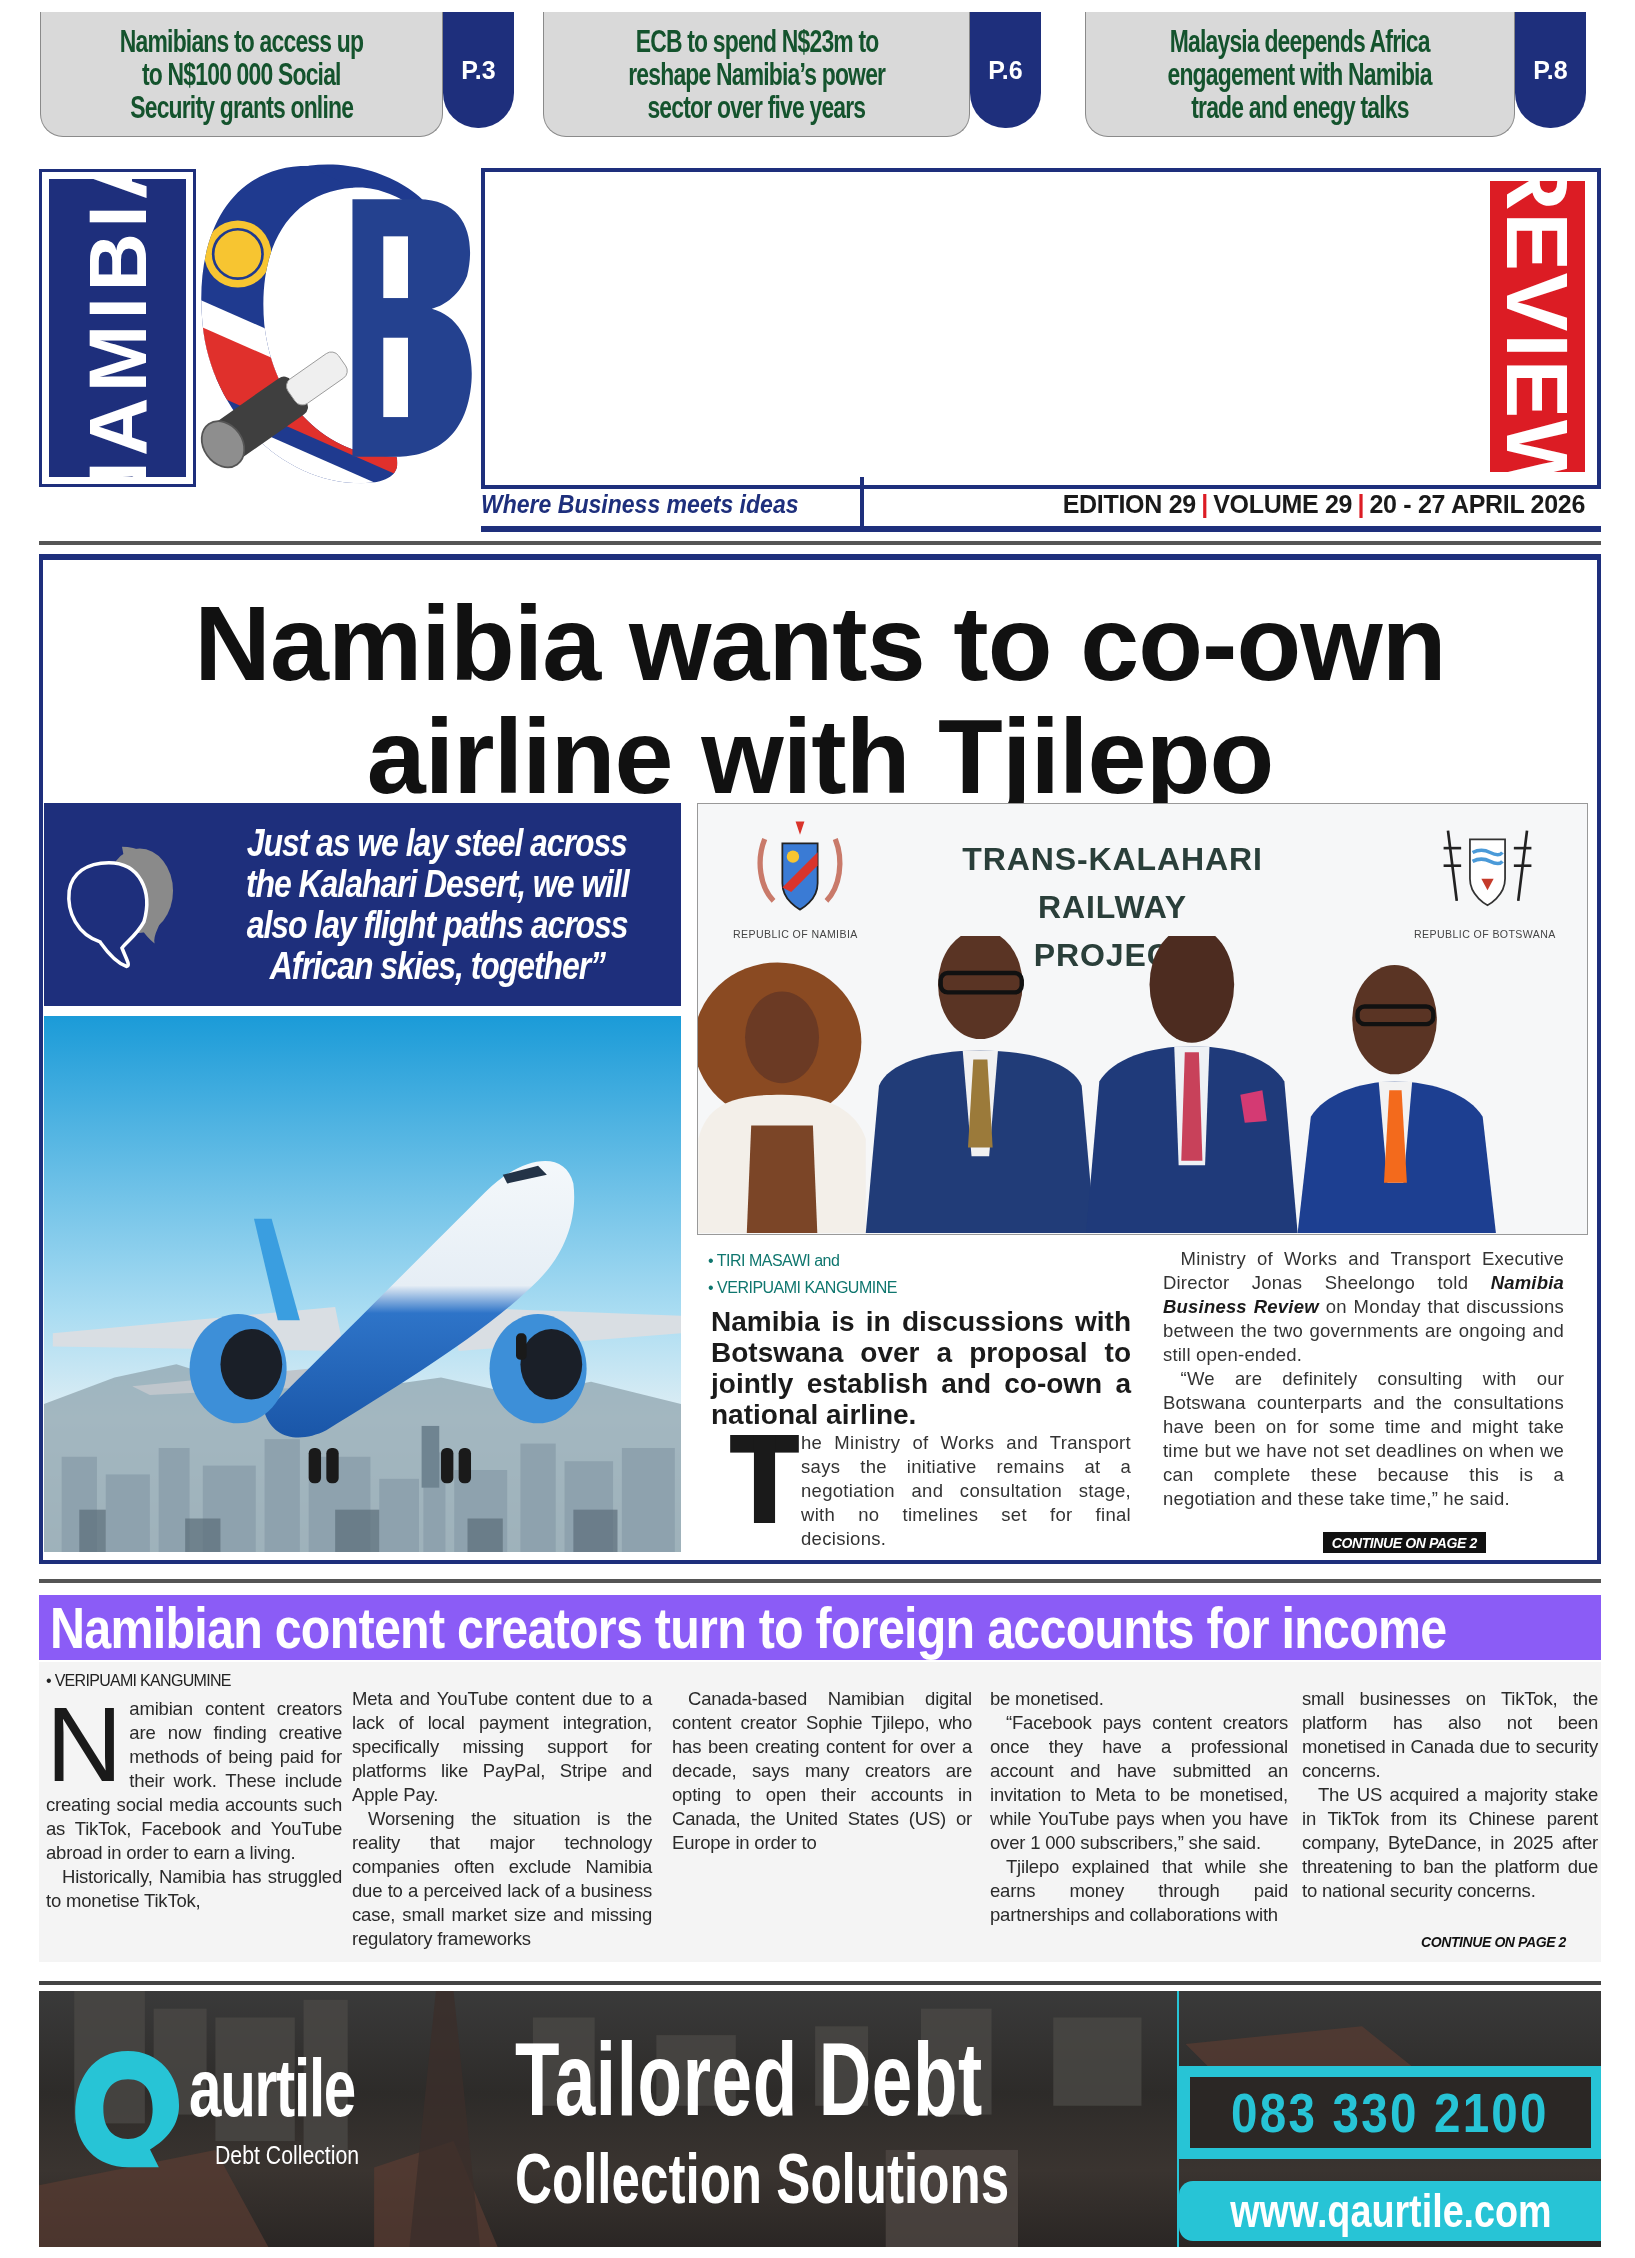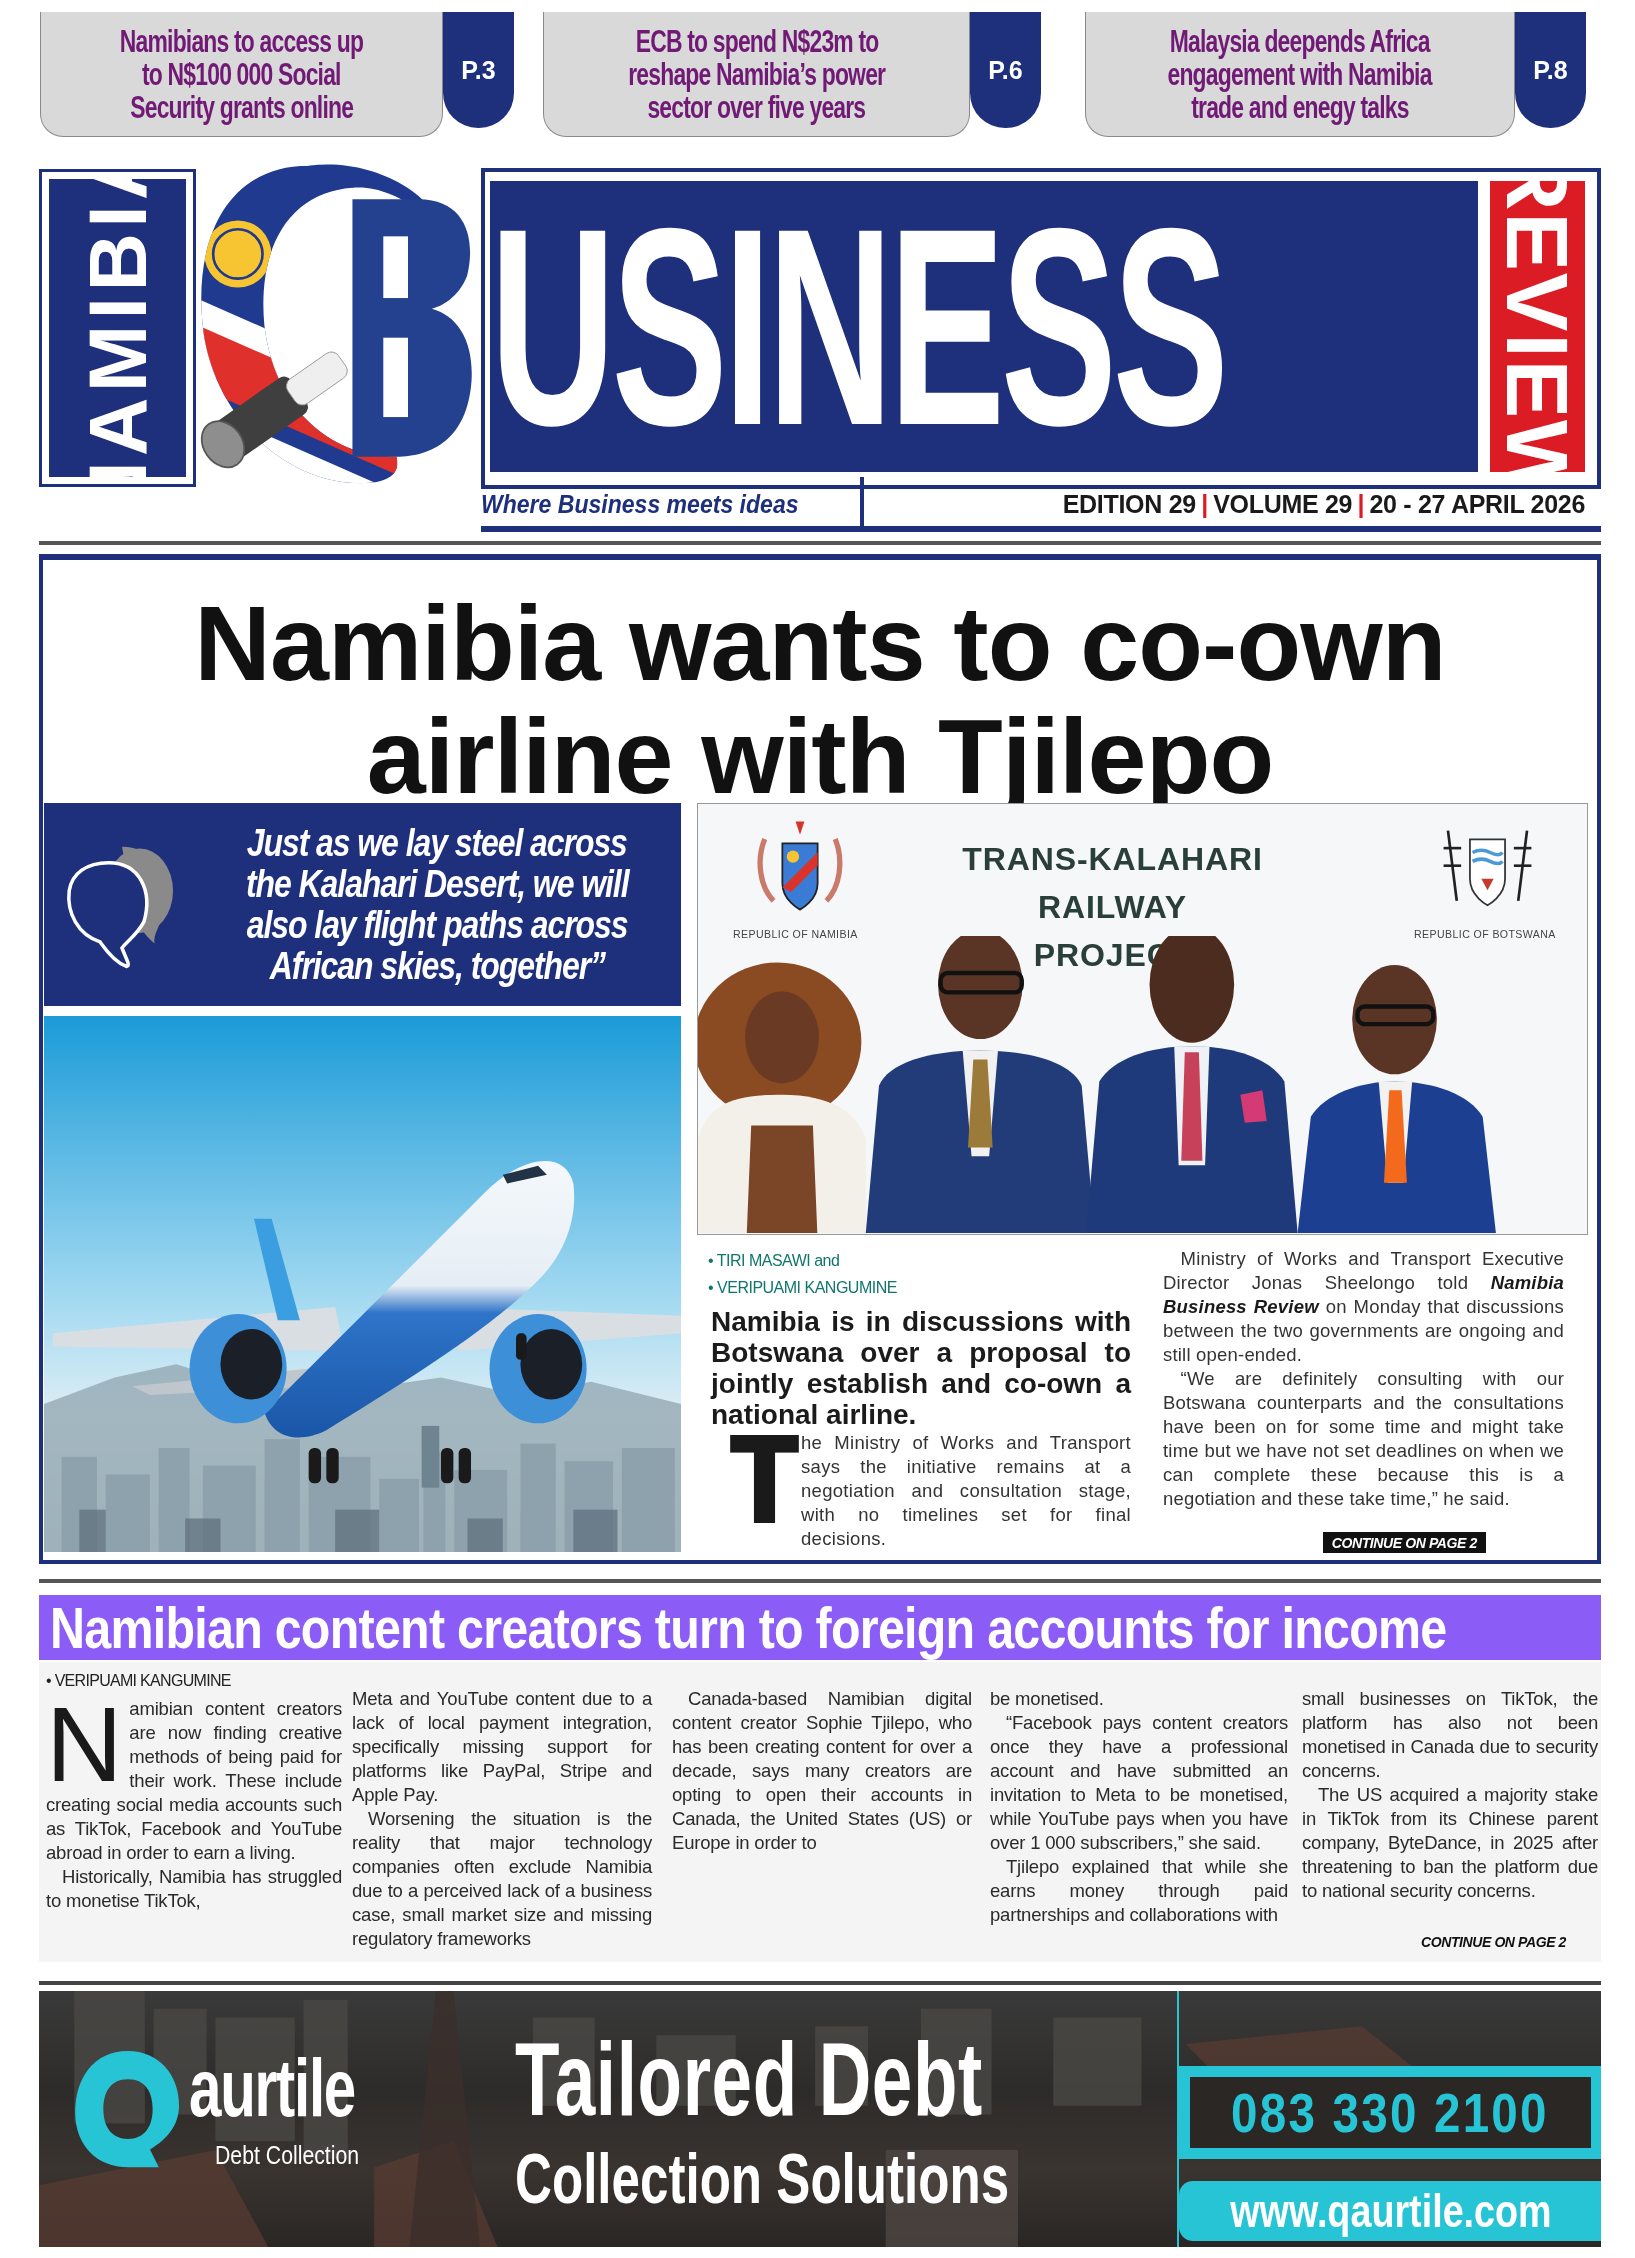--- a/index.html
+++ b/index.html
@@ -6,21 +6,21 @@
   body { width:1636px; height:2258px; background:#ffffff; position:relative; overflow:hidden;
          font-family:"Liberation Sans", sans-serif; color:#1a1a1a; }
   .abs { position:absolute; }
 
   
   .teaser { position:absolute; top:12.4px; height:125px; }
   .teaser .card { position:absolute; left:0; top:0; bottom:0; background:#d9d9d9;
     border:1.8px solid #8a8a8a; border-top:none; border-radius:0 0 23px 23px;
     display:flex; align-items:center; justify-content:center; text-align:center;
     font-family:"Liberation Sans", sans-serif; font-weight:bold; font-size:31px; line-height:33px;
-    letter-spacing:-1.1px; transform-origin:center; color:#701a75; }
+    letter-spacing:-1.1px; transform-origin:center; color:#14532d; }
   .teaser .card span { display:inline-block; transform:scaleX(0.86); }
   .teaser .pill { position:absolute; top:0; width:71px; height:116px; background:#1e2f7c;
     border-radius:0 0 35px 35px; color:#fff; font-weight:bold; font-size:25px;
     display:flex; align-items:center; justify-content:center; }
 
   
   .namibia-box { left:39px; top:169px; width:157px; height:318px; border:3.5px solid #1e2f7c; background:#fff; box-sizing:border-box; }
   .namibia-inner { position:absolute; left:7px; top:7px; right:7px; bottom:7px; background:#1e2f7c; overflow:hidden; }
   .namibia-text { position:absolute; left:50%; top:50%; transform:translate(-50%,-50%) rotate(-90deg);
     color:#fff; font-weight:bold; font-size:81px; letter-spacing:5.3px; white-space:nowrap; }
@@ -136,23 +136,20 @@
   <div class="pill" style="left:430px;">P.8</div>
 </div>
 
 <div class="abs namibia-box">
   <div class="namibia-inner">
     <div class="namibia-text">NAMIBIA</div>
   </div>
 </div>
 
 <div class="abs business-outer">
-  <div class="business-blue">
-    <div class="business-text" style="left:0px;">USINESS</div>
-  </div>
   <div class="review-red">
     <div class="review-text">REVIEW</div>
   </div>
 </div>
 
 <svg class="abs logo-b" viewBox="0 0 340 380">
   <defs>
     <clipPath id="ring">
       <path d="M150 10 C60 10 20 90 30 190 C40 290 120 370 210 370 C240 370 255 360 250 340 C170 340 110 280 100 190 C92 100 130 40 200 35 C210 20 190 10 150 10 Z"></path>
     </clipPath>

